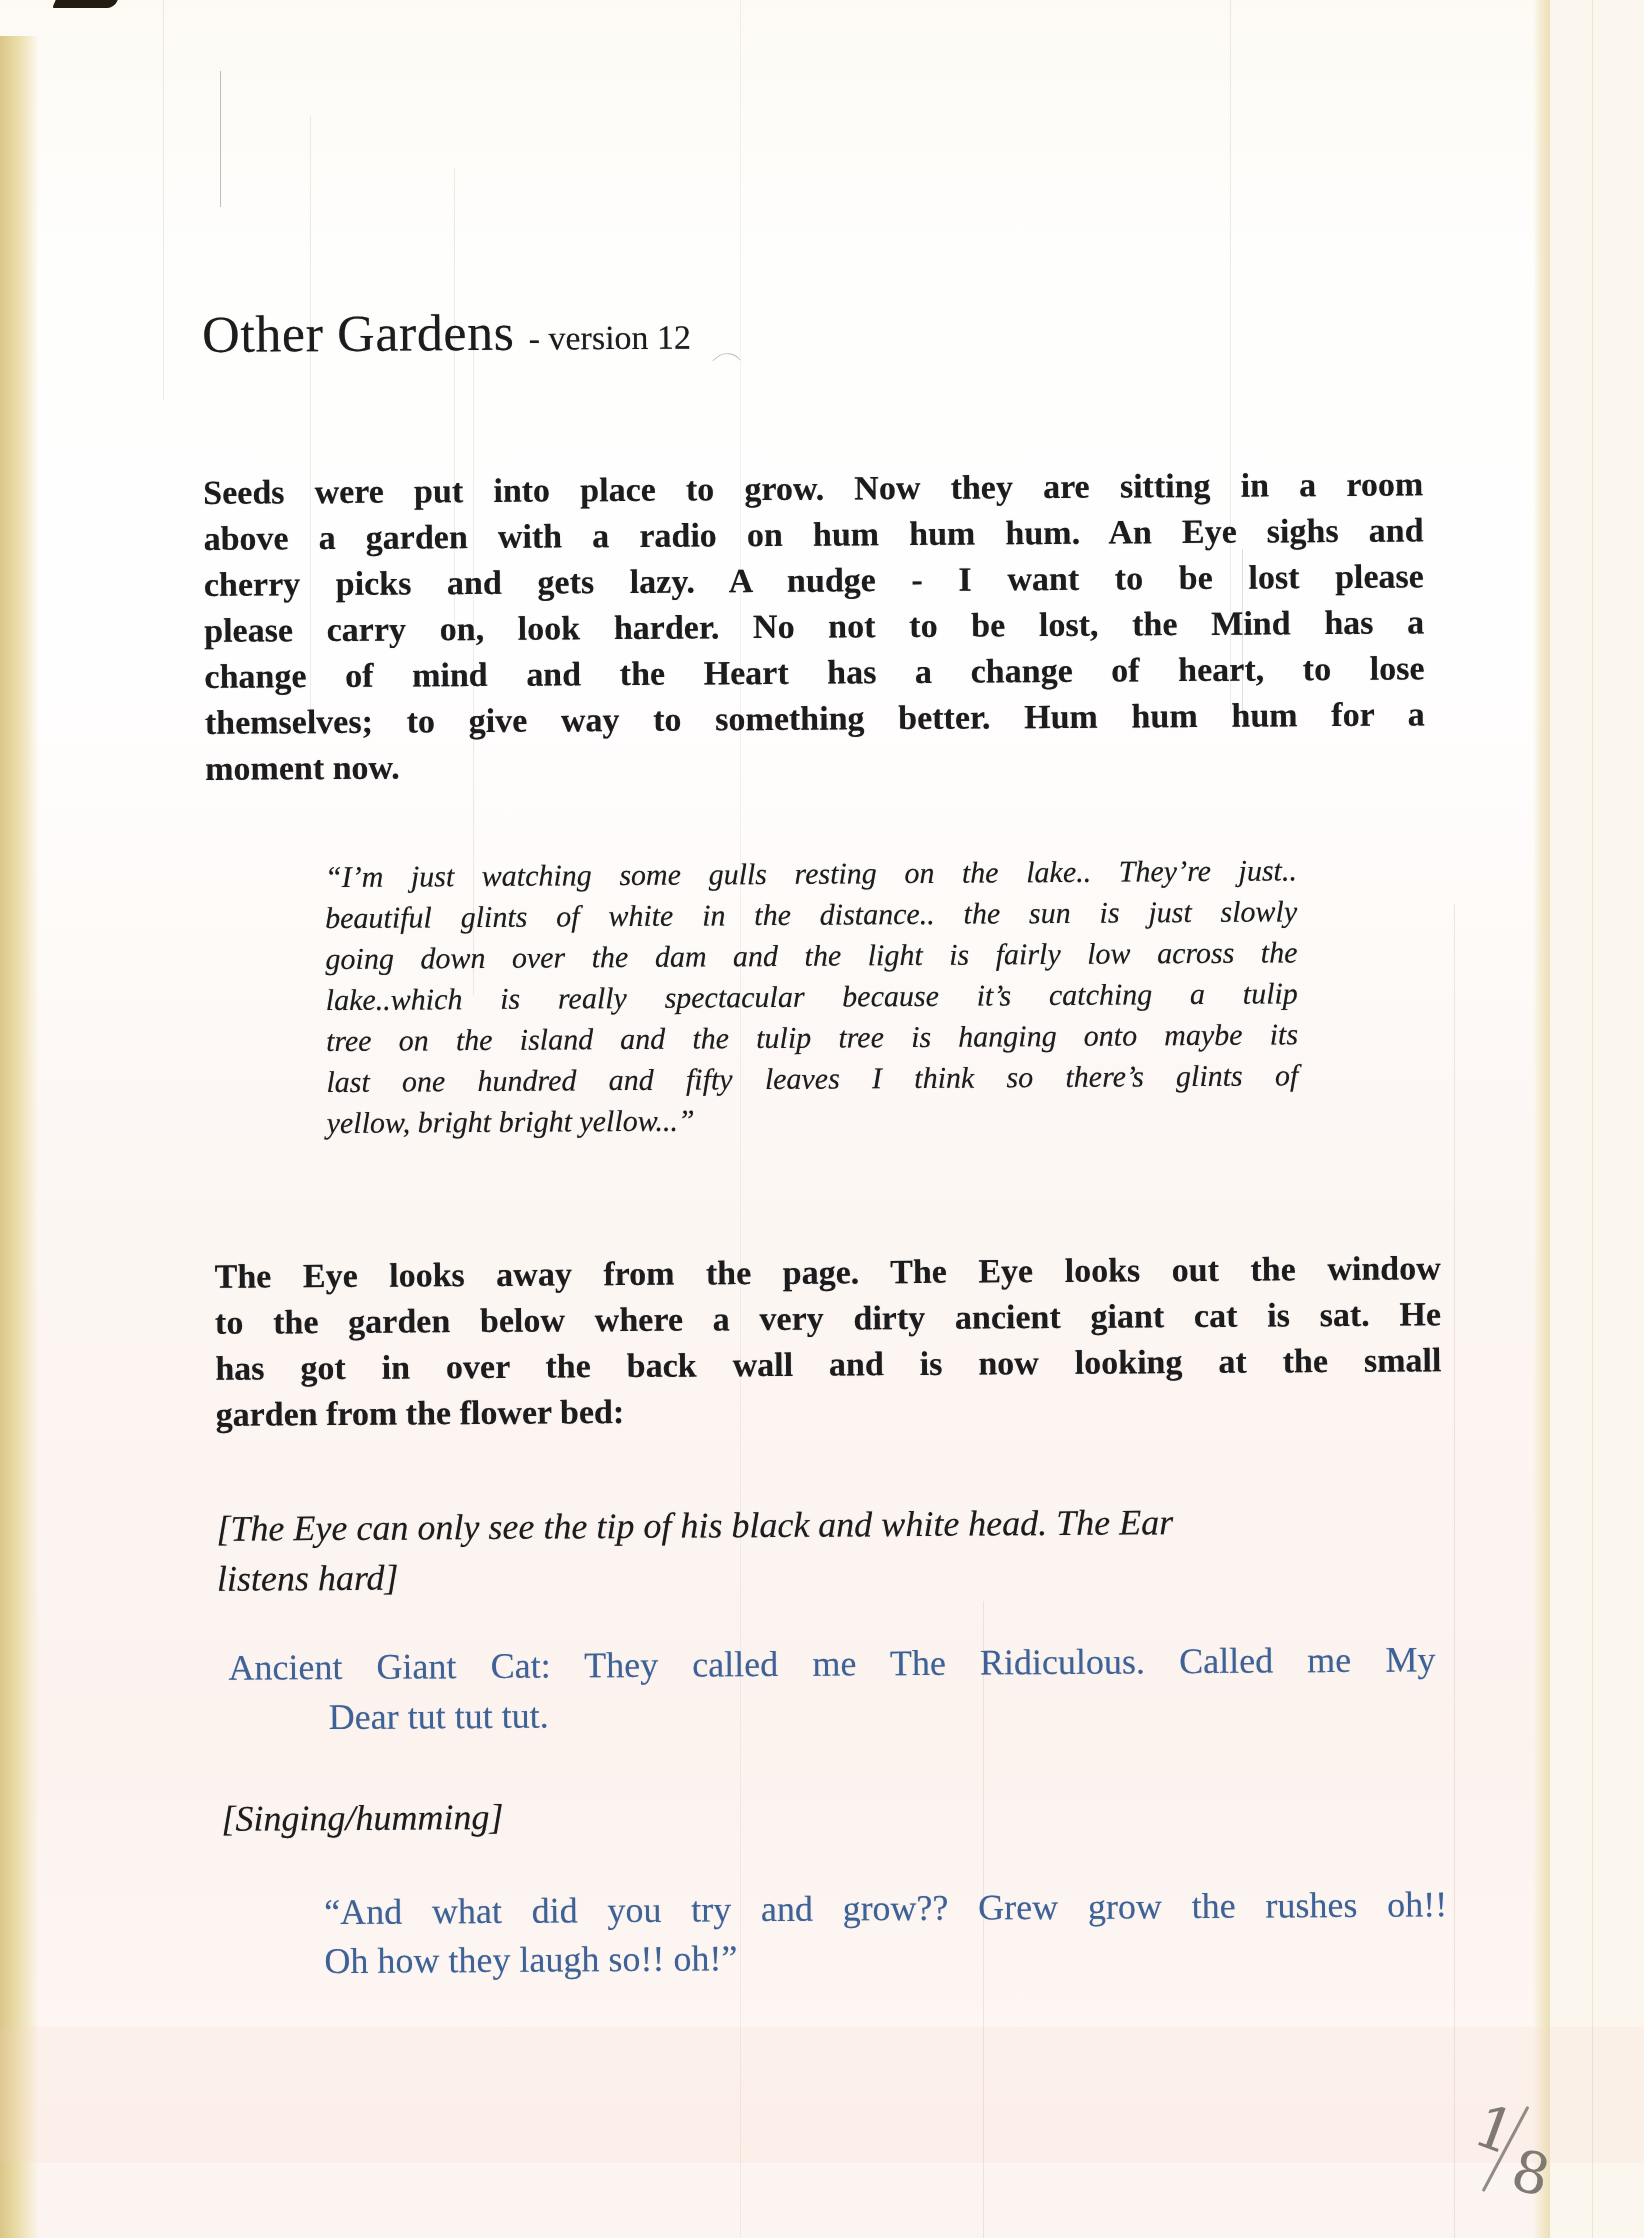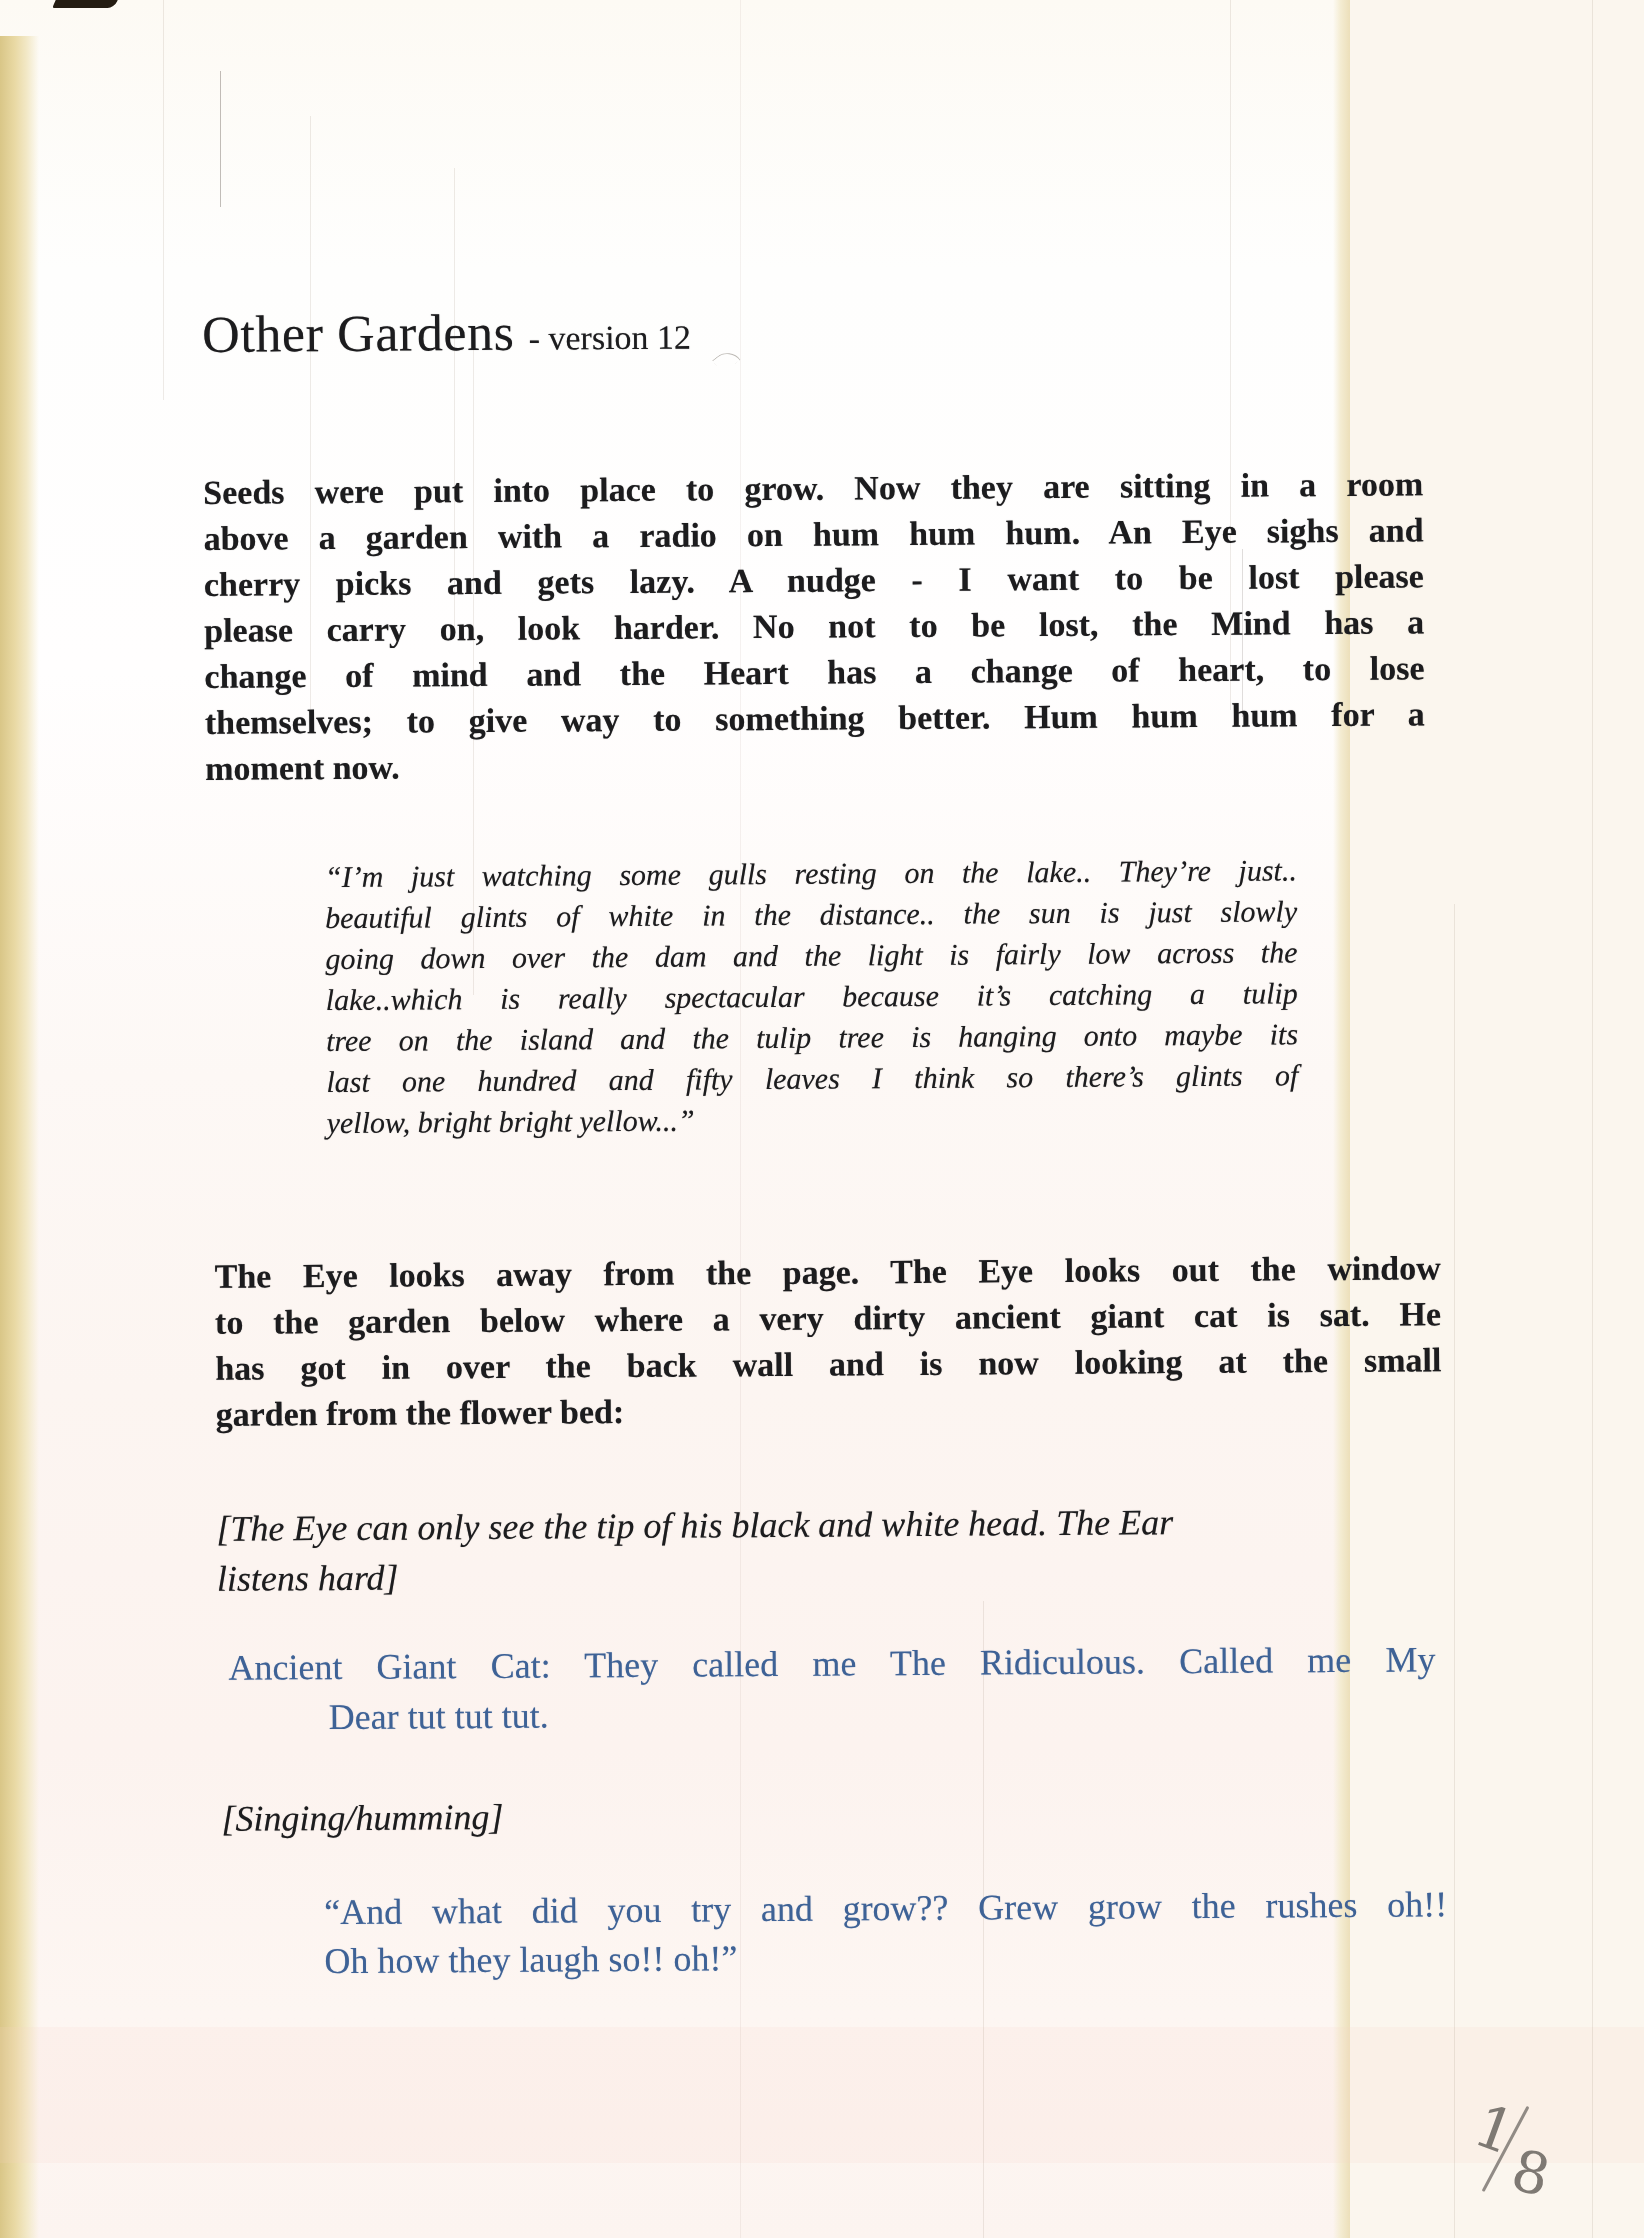--- a/index.html
+++ b/index.html
@@ -3,21 +3,21 @@
 <meta charset="utf-8">
 <style>
   html, body { margin: 0; padding: 0; }
   body {
     width: 1645px; height: 2239px;
     overflow: hidden;
     font-family: "Liberation Serif", "DejaVu Serif", serif;
     background: #fbf6ee;
   }
   .paper {
-    position: absolute; left: 0; top: 0; width: 1350px; height: 2239px;
+    position: absolute; left: 0; top: 0; width: 1550px; height: 2239px;
     background:
       linear-gradient(180deg,
         #fdfaf4 0%, #fefefd 12%, #fffefe 30%,
         #fdf8f5 48%, #fcf5f1 62%, #fcf3ef 78%,
         #fdf6f2 90%, #fcf4f0 100%);
   }
   
   .edge-left {
     position: absolute; left: 0; top: 36px; width: 39px; height: 2203px;
     background: linear-gradient(90deg, #d9c687 0%, #e9d9a4 38%, #f2e8c6 68%, rgba(242,232,198,0) 100%);

